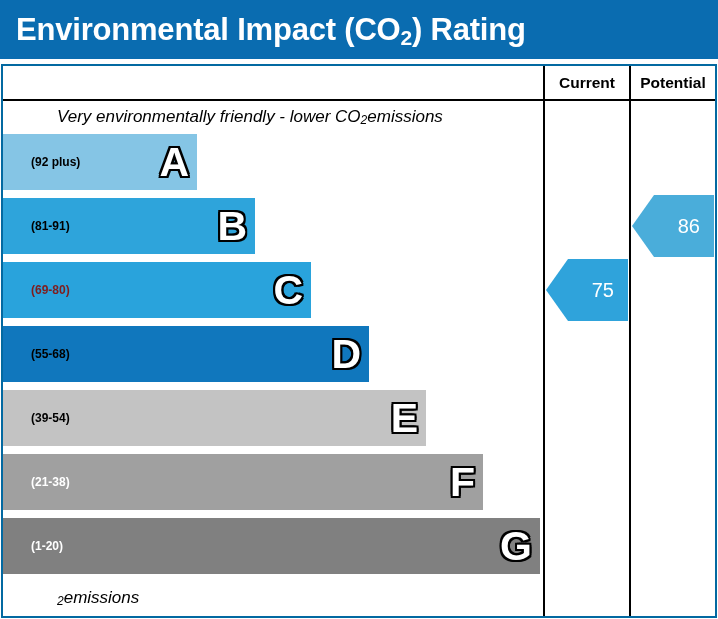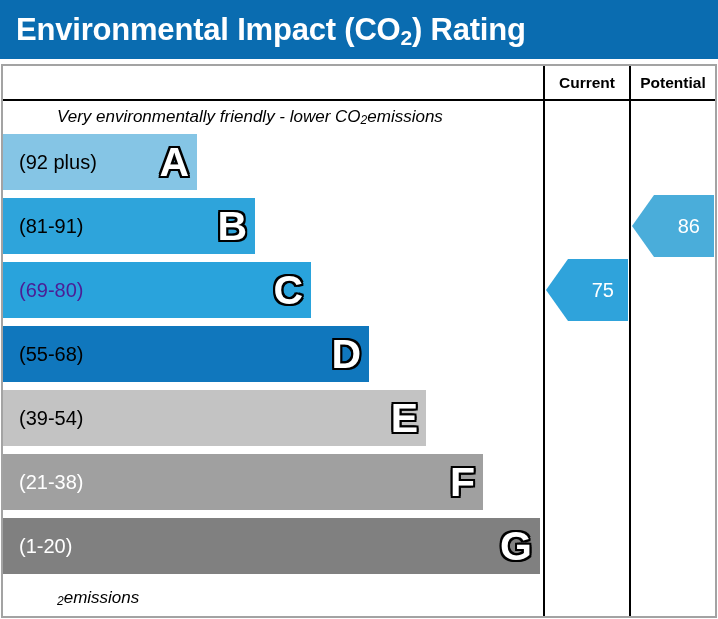--- a/index.html
+++ b/index.html
@@ -38,21 +38,21 @@
     vertical-align: baseline;
     position: relative;
     top: 5px;
   }
 
   
   .table-frame {
     position: absolute;
     left: 1px; top: 64px;
     width: 716px; height: 554px;
-    border: 2px solid #a3a3a3;
+    border: 2px solid #0369a1;
     background: #ffffff;
   }
 
   
   .col-sep {
     position: absolute;
     top: 0; bottom: 0;
     width: 2px;
     background: #000000;
   }
@@ -112,23 +112,23 @@
     width: 540px; height: 448px;
   }
   .band {
     position: absolute;
     left: 0;
     height: 56px;
     display: flex;
     align-items: center;
   }
   .band-range {
-    font-size: 20px;
-    font-weight: normal;
-    margin-left: 16px;
+    font-size: 12px;
+    font-weight: bold;
+    margin-left: 28px;
     white-space: nowrap;
   }
   .band-letter {
     position: absolute;
     right: 8px;
     font-size: 41px;
     font-weight: bold;
     line-height: 1;
     color: #ffffff;
     -webkit-text-stroke: 3px #000000;
@@ -184,21 +184,21 @@
     <div class="bands" id="bands-container">
         <div class="band" style="top: 0px; width: 194px; background: rgb(133, 197, 229);">
           <span class="band-range" style="color: rgb(0, 0, 0);">(92 plus)</span>
           <span class="band-letter">A</span>
         </div>
         <div class="band" style="top: 64px; width: 252px; background: rgb(46, 164, 219);">
           <span class="band-range" style="color: rgb(0, 0, 0);">(81-91)</span>
           <span class="band-letter">B</span>
         </div>
         <div class="band" style="top: 128px; width: 308px; background: rgb(41, 163, 220);">
-          <span class="band-range" style="color: #4c1d95;">(69-80)</span>
+          <span class="band-range" style="color: #7f1d1d;">(69-80)</span>
           <span class="band-letter">C</span>
         </div>
         <div class="band" style="top: 192px; width: 366px; background: rgb(16, 119, 189);">
           <span class="band-range" style="color: rgb(0, 0, 0);">(55-68)</span>
           <span class="band-letter">D</span>
         </div>
         <div class="band" style="top: 256px; width: 423px; background: rgb(195, 195, 195);">
           <span class="band-range" style="color: rgb(0, 0, 0);">(39-54)</span>
           <span class="band-letter">E</span>
         </div>

